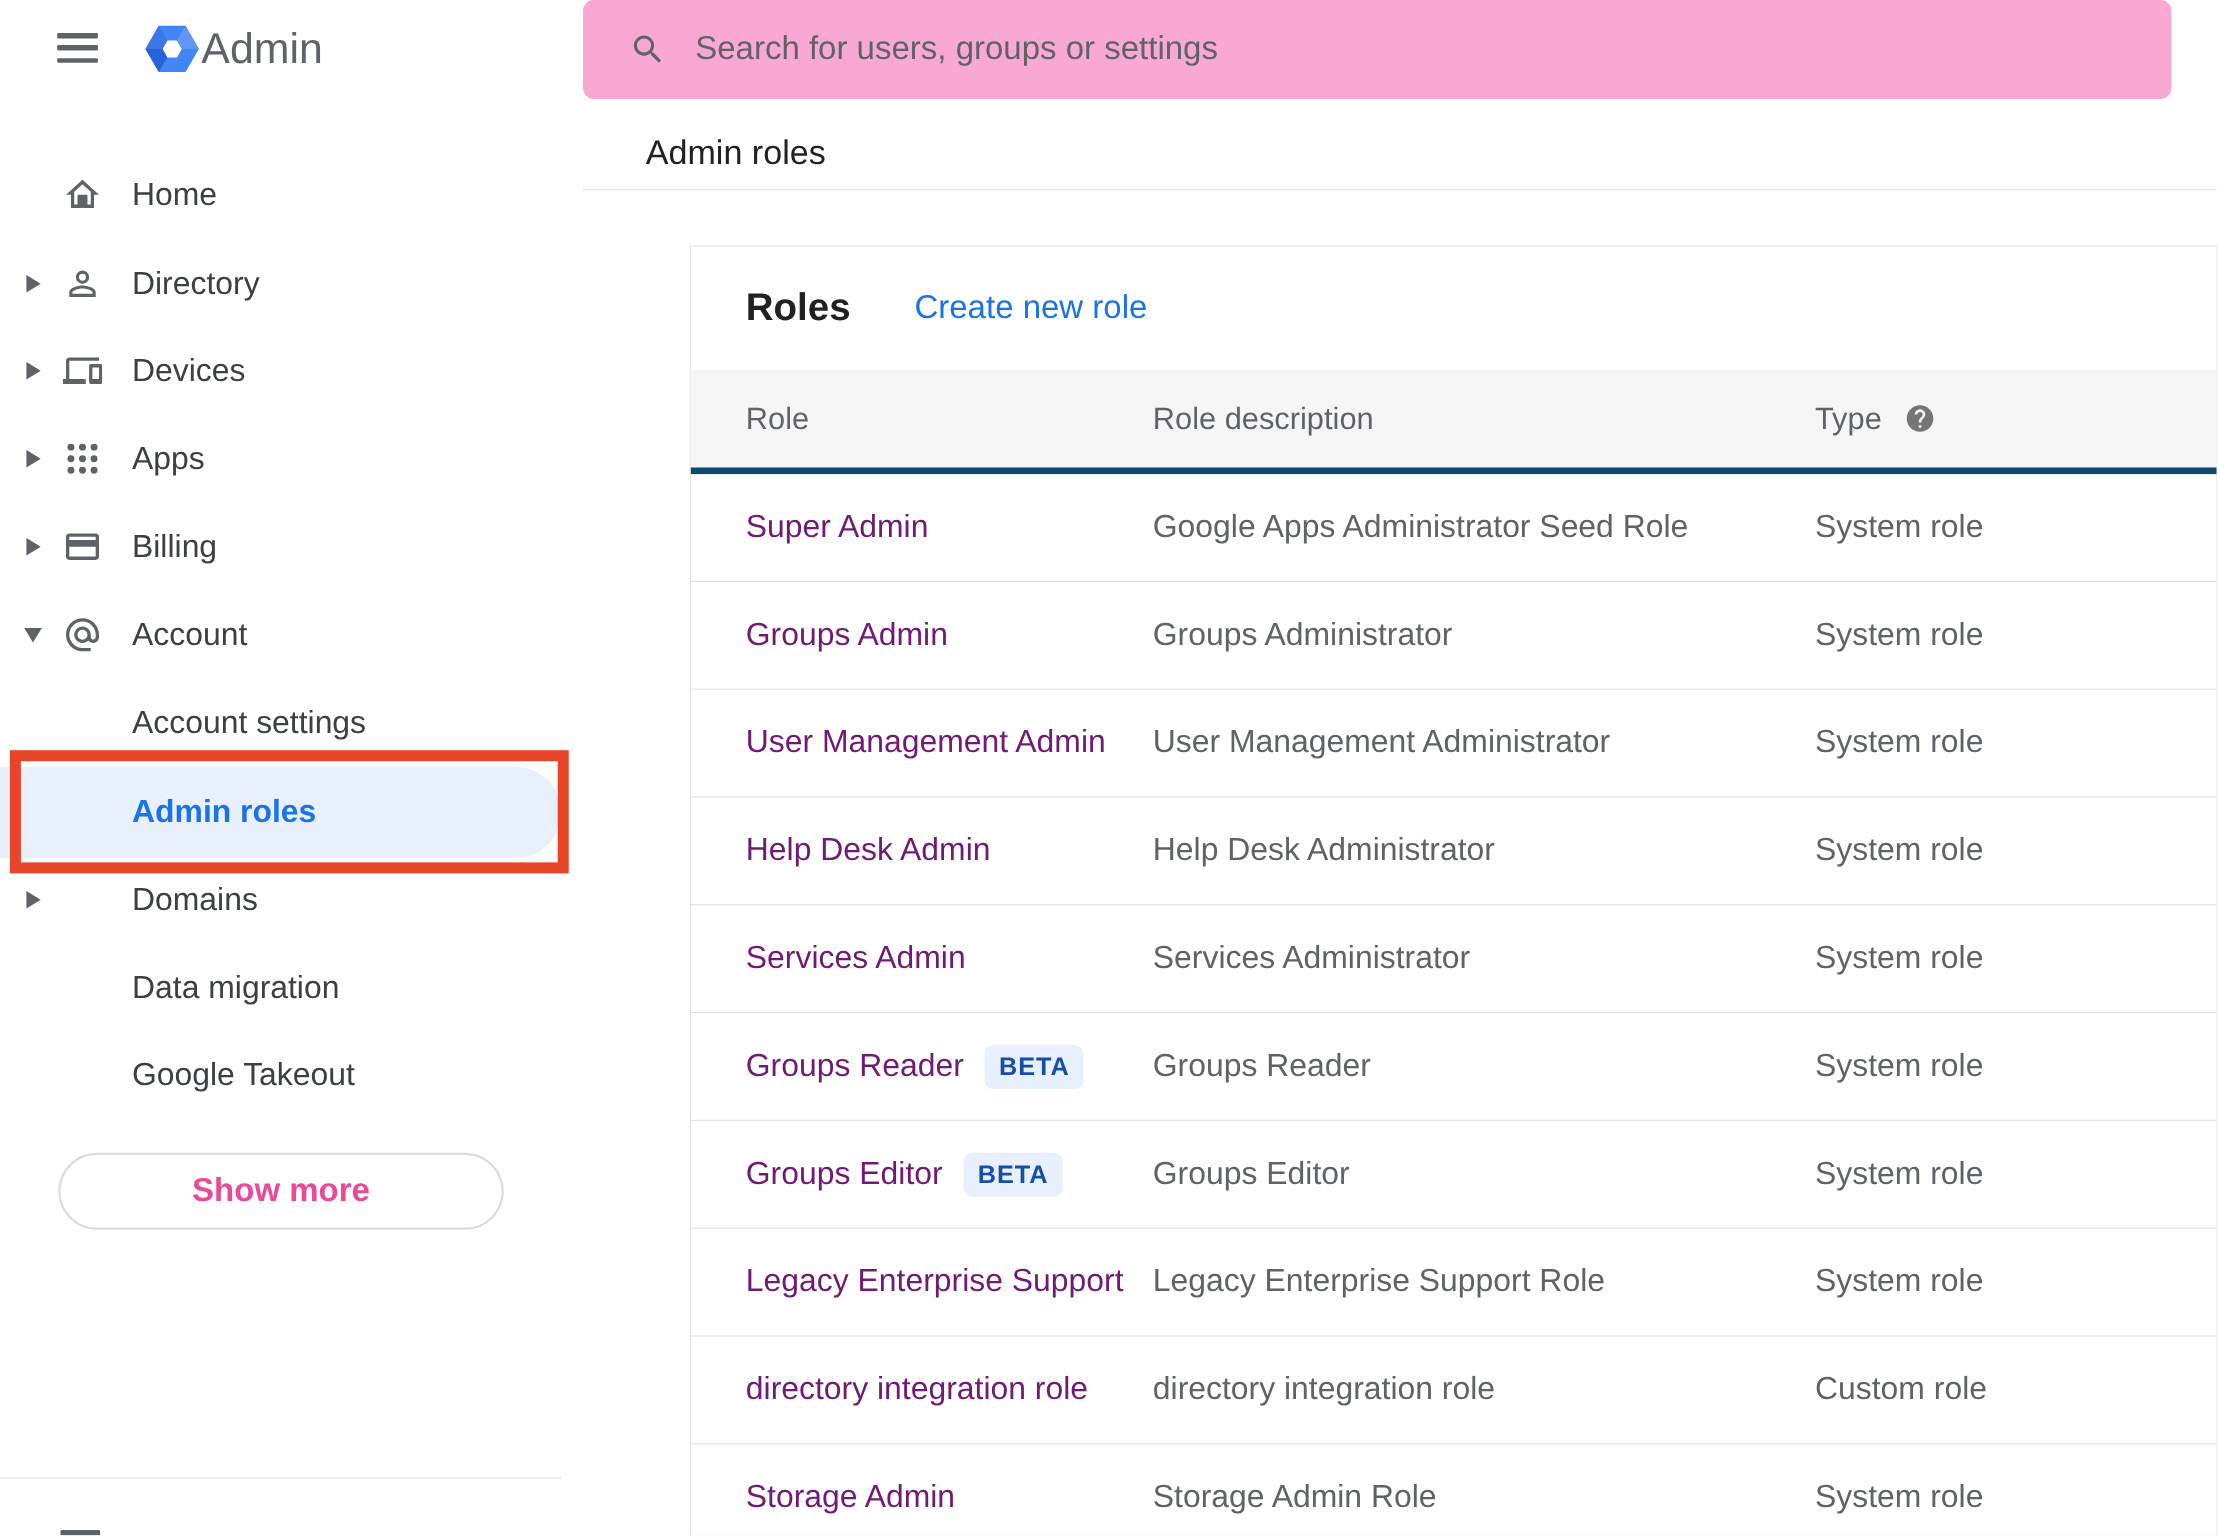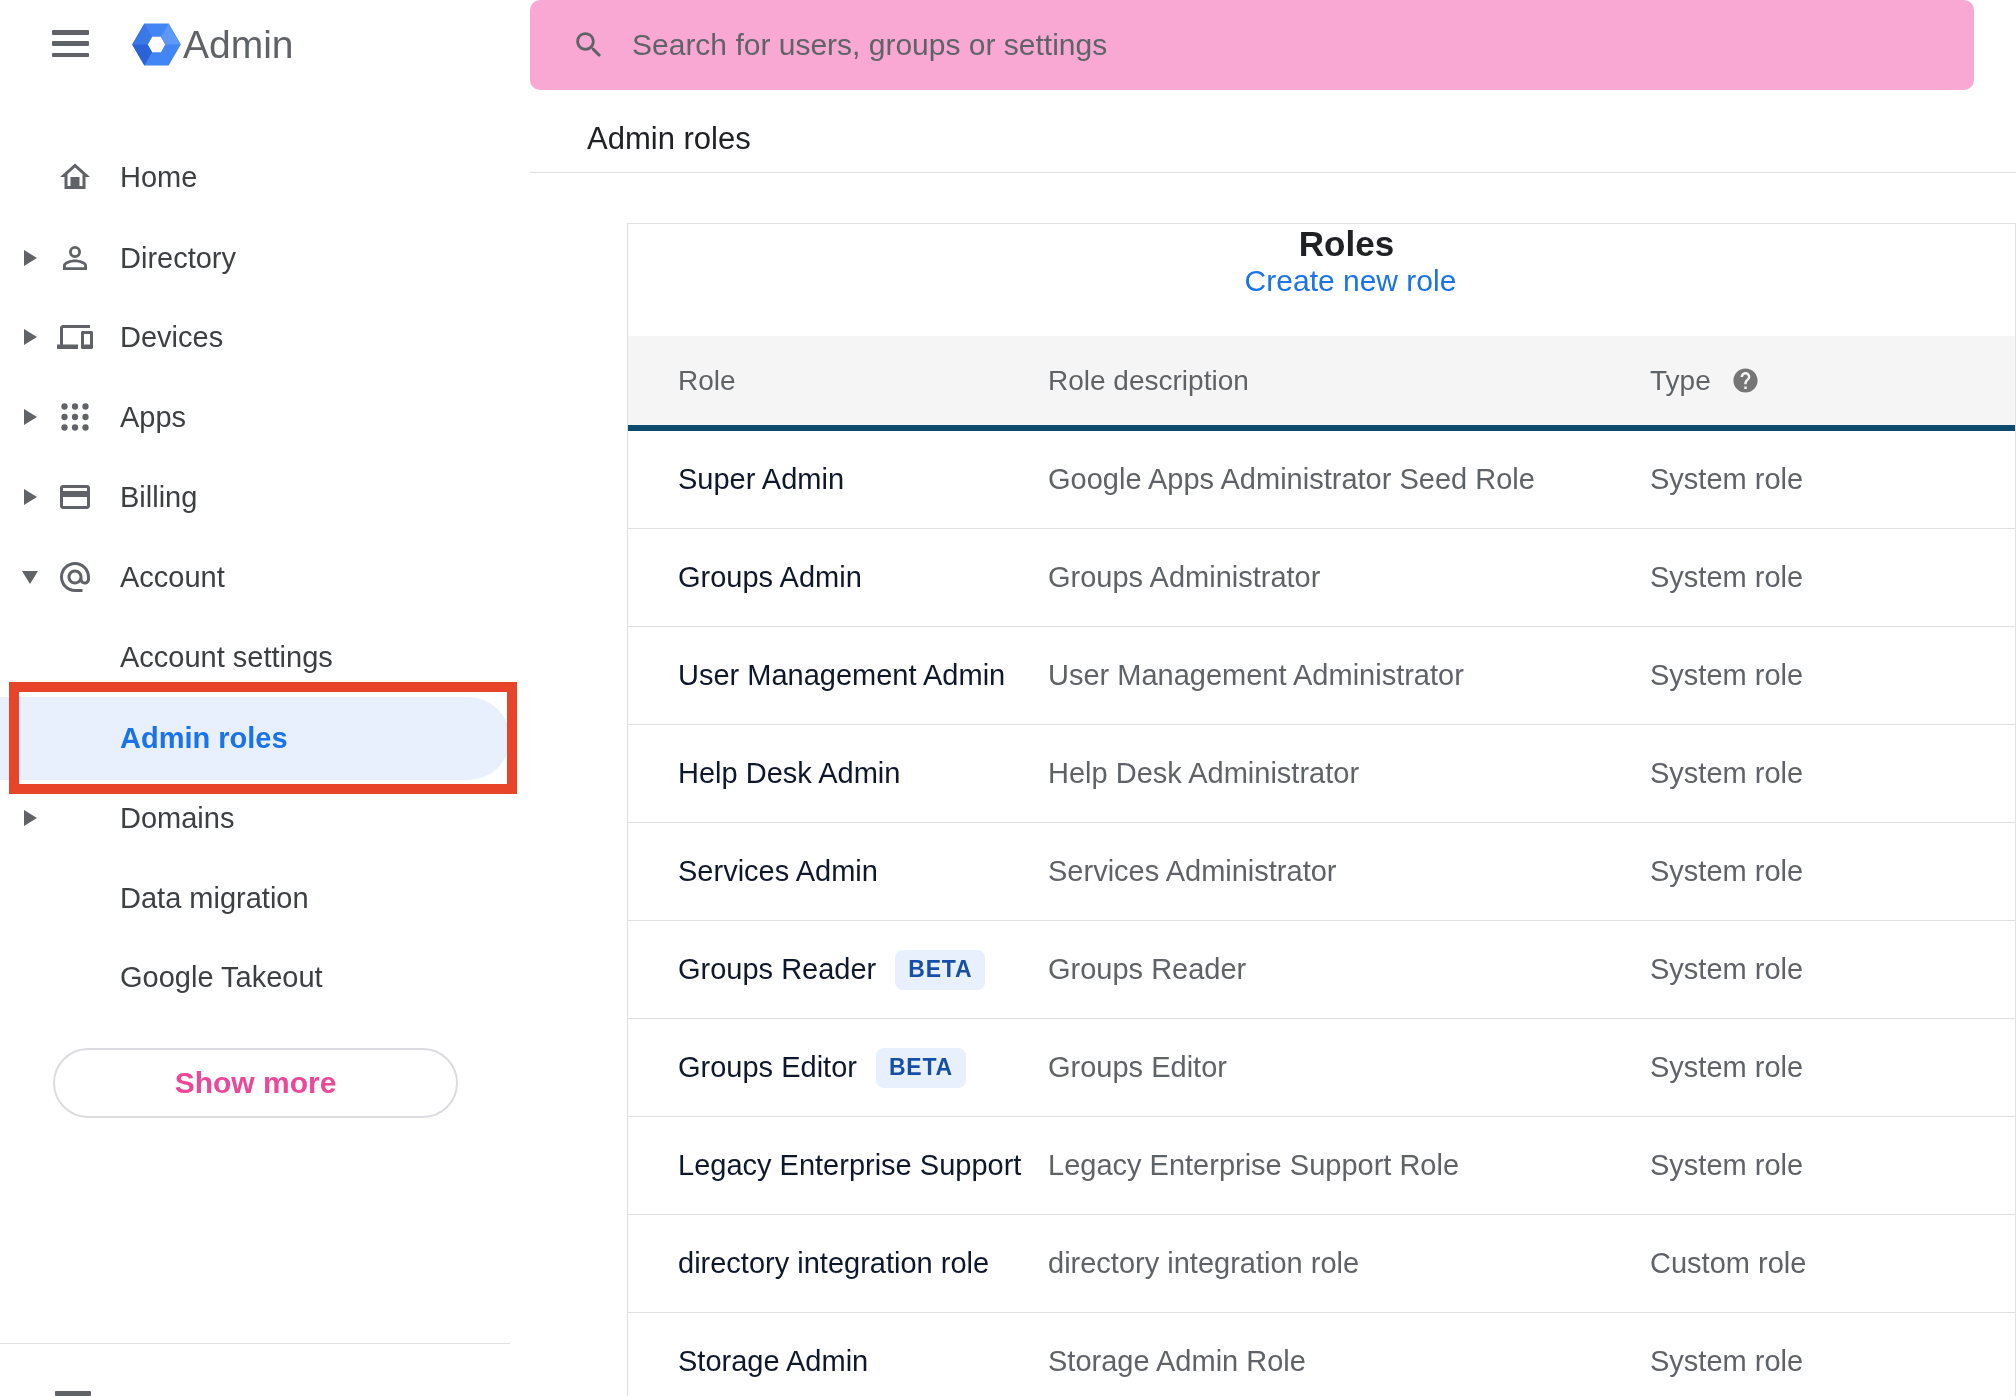--- a/index.html
+++ b/index.html
@@ -33,30 +33,30 @@
   .sub-caret { position:absolute; left:98px; }
   .selected-pill { position:absolute; left:0; top:697px; width:510px; height:83px; background:#e8f0fe; border-radius:0 42px 42px 0; display:flex; align-items:center; cursor:pointer; }
   .selected-pill .label { position:absolute; left:120px; font-size:29px; font-weight:700; color:#1a73e8; }
   .annotation-box { position:absolute; left:9px; top:682px; width:508px; height:112px; border:10px solid #e8442a; z-index:5; pointer-events:none; }
   .show-more-btn { position:absolute; left:53px; top:1048px; width:405px; height:70px; background:#fff; border:2px solid #dadce0; border-radius:35px; font-family:inherit; font-size:30px; font-weight:700; color:#ec4899; cursor:pointer; }
   .sidebar-bottom-divider { position:absolute; left:0; top:1343px; width:510px; height:1px; background:#e0e0e0; }
   .partial-icon { position:absolute; left:55px; top:1391px; width:36px; height:5px; background:#5f6368; border-radius:1px; }
 
   
   .card { position:absolute; left:627px; top:223px; width:1389px; height:1174px; background:#fff; border:1px solid #e0e0e0; }
-  .card-title-row { height:112px; display:flex; align-items:center;flex-direction:column; }
+  .card-title-row { height:112px; display:flex; align-items:center; }
   .card-title { margin-left:50px; font-size:35px; font-weight:700; color:#202124; }
   .create-link { margin-left:58px; font-size:30px; color:#1a73e8; text-decoration:none; cursor:pointer; }
   .thead { height:95px; background:#f5f5f5; border-bottom:6px solid #0c4a6e; display:flex; align-items:center; font-size:28px; color:#5f6368; }
   .trow { height:98px; border-bottom:1px solid #e0e0e0; display:flex; align-items:center; font-size:29px; }
   .cell-role { flex:0 0 420px; padding-left:50px; display:flex; align-items:center; }
   .cell-desc { flex:0 0 602px; color:#5f6368; }
   .thead .cell-desc { color:#5f6368; }
   .cell-type { flex:1; color:#5f6368; display:flex; align-items:center; gap:20px; }
-  .role-link { color:#0f172a; text-decoration:none; cursor:pointer;text-align:center; }
+  .role-link { color:#701a75; text-decoration:none; cursor:pointer;text-align:center; }
   .beta-badge { margin-left:19px; background:#e8f0fe; color:#174ea6; font-size:23px; font-weight:700; letter-spacing:0.8px; padding:6px 13px 7px; border-radius:8px; }
   .help-icon { width:29px; height:29px; cursor:pointer; }
 </style>
 </head>
 <body>
 
 <div class="screen">
 
   <button class="hamburger" aria-label="menu">
     <span></span>

